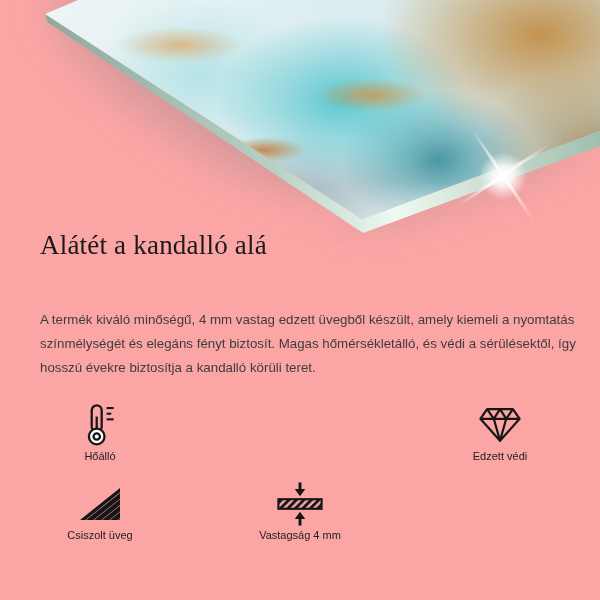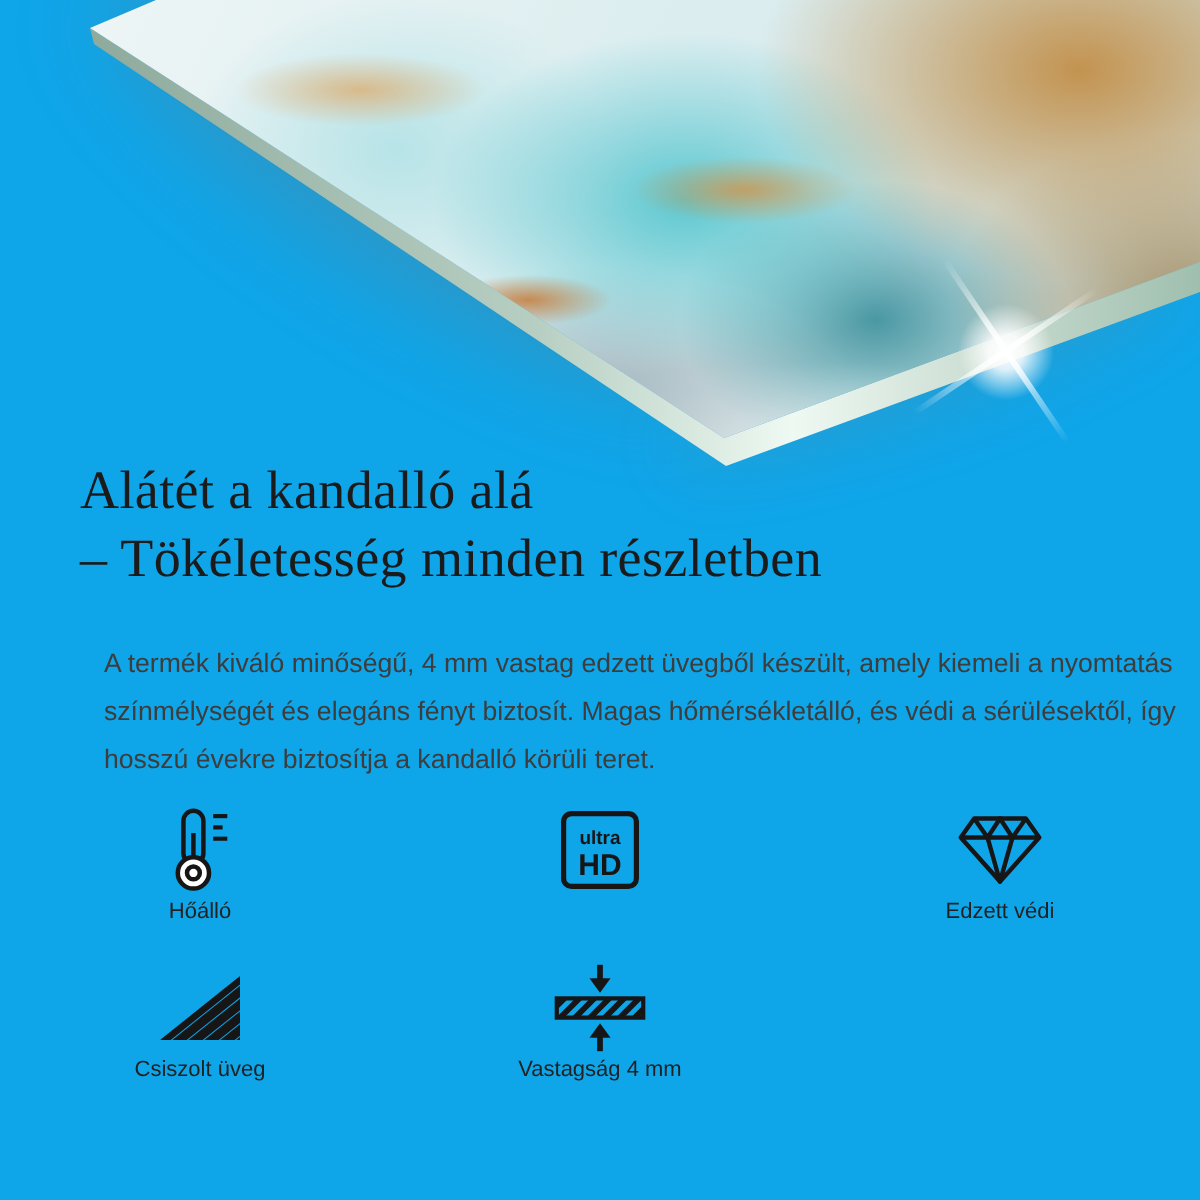--- a/index.html
+++ b/index.html
@@ -1,16 +1,16 @@
 <!DOCTYPE html>
 <html><head>
 <meta charset="utf-8">
 <style>
   html,body{margin:0;padding:0;background:#fff;}
-  .canvas{position:relative;width:600px;height:600px;background:#0ea5e9;overflow:hidden;
+  .canvas{position:relative;width:600px;height:600px;background:#fca5a5;overflow:hidden;
           font-family:"Liberation Sans",sans-serif;}
 
   
   .hero{position:absolute;left:0;top:0;width:600px;height:250px;}
   .shadow{position:absolute;border-radius:50%;}
   .shadow-a{left:28px;top:48px;width:350px;height:92px;background:rgba(108,118,123,.30);
             filter:blur(22px);transform:rotate(33deg);}
   .shadow-b{left:330px;top:160px;width:270px;height:46px;background:rgba(120,128,132,.20);
             filter:blur(16px);transform:rotate(-19deg);}
   .glass-edge{position:absolute;left:0;top:0;width:600px;height:250px;
@@ -36,21 +36,21 @@
     background:linear-gradient(90deg,rgba(255,255,255,0),#ffffff 50%,rgba(255,255,255,0));}
   .sparkle .ray1{transform:rotate(56deg);}
   .sparkle .ray2{transform:rotate(-34deg);}
   .sparkle .core{position:absolute;left:30px;top:30px;width:50px;height:50px;
     background:radial-gradient(circle,#ffffff 0%,rgba(255,255,255,.85) 25%,rgba(255,255,255,0) 68%);}
 
   
   .title{position:absolute;left:40px;top:228px;margin:0;
     font-family:"Liberation Serif",serif;font-weight:400;
     font-size:27px;line-height:34px;color:#1b1b1b;letter-spacing:.2px;}
-  .desc{position:absolute;left:40px;top:308px;width:545px;margin:12px;
+  .desc{position:absolute;left:40px;top:308px;width:545px;margin:0;
     font-size:13.3px;line-height:24px;color:#3d3d3d;}
 
   
   .features{position:absolute;left:0;top:400px;width:600px;
     display:grid;grid-template-columns:repeat(3,1fr);row-gap:17px;}
   .feature{display:flex;flex-direction:column;align-items:center;}
   .feature-icon{height:50px;display:flex;align-items:center;justify-content:center;}
   .feature-label{margin-top:0;font-size:11px;color:#222222;}
   svg{display:block;}
 </style>
@@ -64,21 +64,21 @@
     <div class="shadow shadow-b"></div>
     <div class="glass-edge"></div>
     <div class="glass-face"></div>
     <div class="sparkle">
       <div class="ray ray1"></div>
       <div class="ray ray2"></div>
       <div class="core"></div>
     </div>
   </div>
 
-  <h1 class="title"><span>Alátét a kandalló alá</span><br><span>– Tökéletesség minden részletben</span></h1>
+  <h1 class="title"><span>Alátét a kandalló alá</span><br></h1>
 
   <p class="desc">A termék kiváló minőségű, 4 mm vastag edzett üvegből készült, amely kiemeli a nyomtatás színmélységét és elegáns fényt biztosít. Magas hőmérsékletálló, és védi a sérülésektől, így hosszú évekre biztosítja a kandalló körüli teret.</p>
 
   <div class="features">
 
     <div class="feature">
       <div class="feature-icon">
         <svg width="32" height="46" viewBox="0 0 34 46" fill="none" stroke="#161616" stroke-width="2.4">
           <rect x="8.2" y="2.2" width="10.6" height="28" rx="5.3"></rect>
           <line x1="13.5" y1="14" x2="13.5" y2="30"></line>
@@ -86,27 +86,20 @@
           <circle cx="13.5" cy="35.2" r="3.4"></circle>
           <line x1="24" y1="5" x2="31.5" y2="5" stroke-width="2.2"></line>
           <line x1="24" y1="11" x2="29" y2="11" stroke-width="2.2"></line>
           <line x1="24" y1="17" x2="31.5" y2="17" stroke-width="2.2"></line>
         </svg>
       </div>
       <div class="feature-label">Hőálló</div>
     </div>
 
     <div class="feature">
-      <div class="feature-icon">
-        <svg width="40" height="40" viewBox="0 0 40 40">
-          <rect x="1.8" y="1.8" width="36.4" height="36.4" rx="4" fill="none" stroke="#161616" stroke-width="2.6"></rect>
-          <text x="20" y="17" text-anchor="middle" font-family="Liberation Sans, sans-serif" font-size="9.5" font-weight="bold" fill="#161616">ultra</text>
-          <text x="20" y="32.5" text-anchor="middle" font-family="Liberation Sans, sans-serif" font-size="15" font-weight="bold" fill="#161616">HD</text>
-        </svg>
-      </div>
     </div>
 
 
     <div class="feature">
       <div class="feature-icon">
         <svg width="44" height="38" viewBox="0 0 46 38" fill="none" stroke="#161616" stroke-width="2.3" stroke-linejoin="round">
           <path d="M9.5 2.5 H36.5 L43.5 12.5 L23 35.5 L2.5 12.5 Z"></path>
           <path d="M2.5 12.5 H43.5"></path>
           <path d="M9.5 2.5 L16.5 12.5 L23 2.5 L29.5 12.5 L36.5 2.5"></path>
           <path d="M16.5 12.5 L23 35.5 L29.5 12.5"></path>

